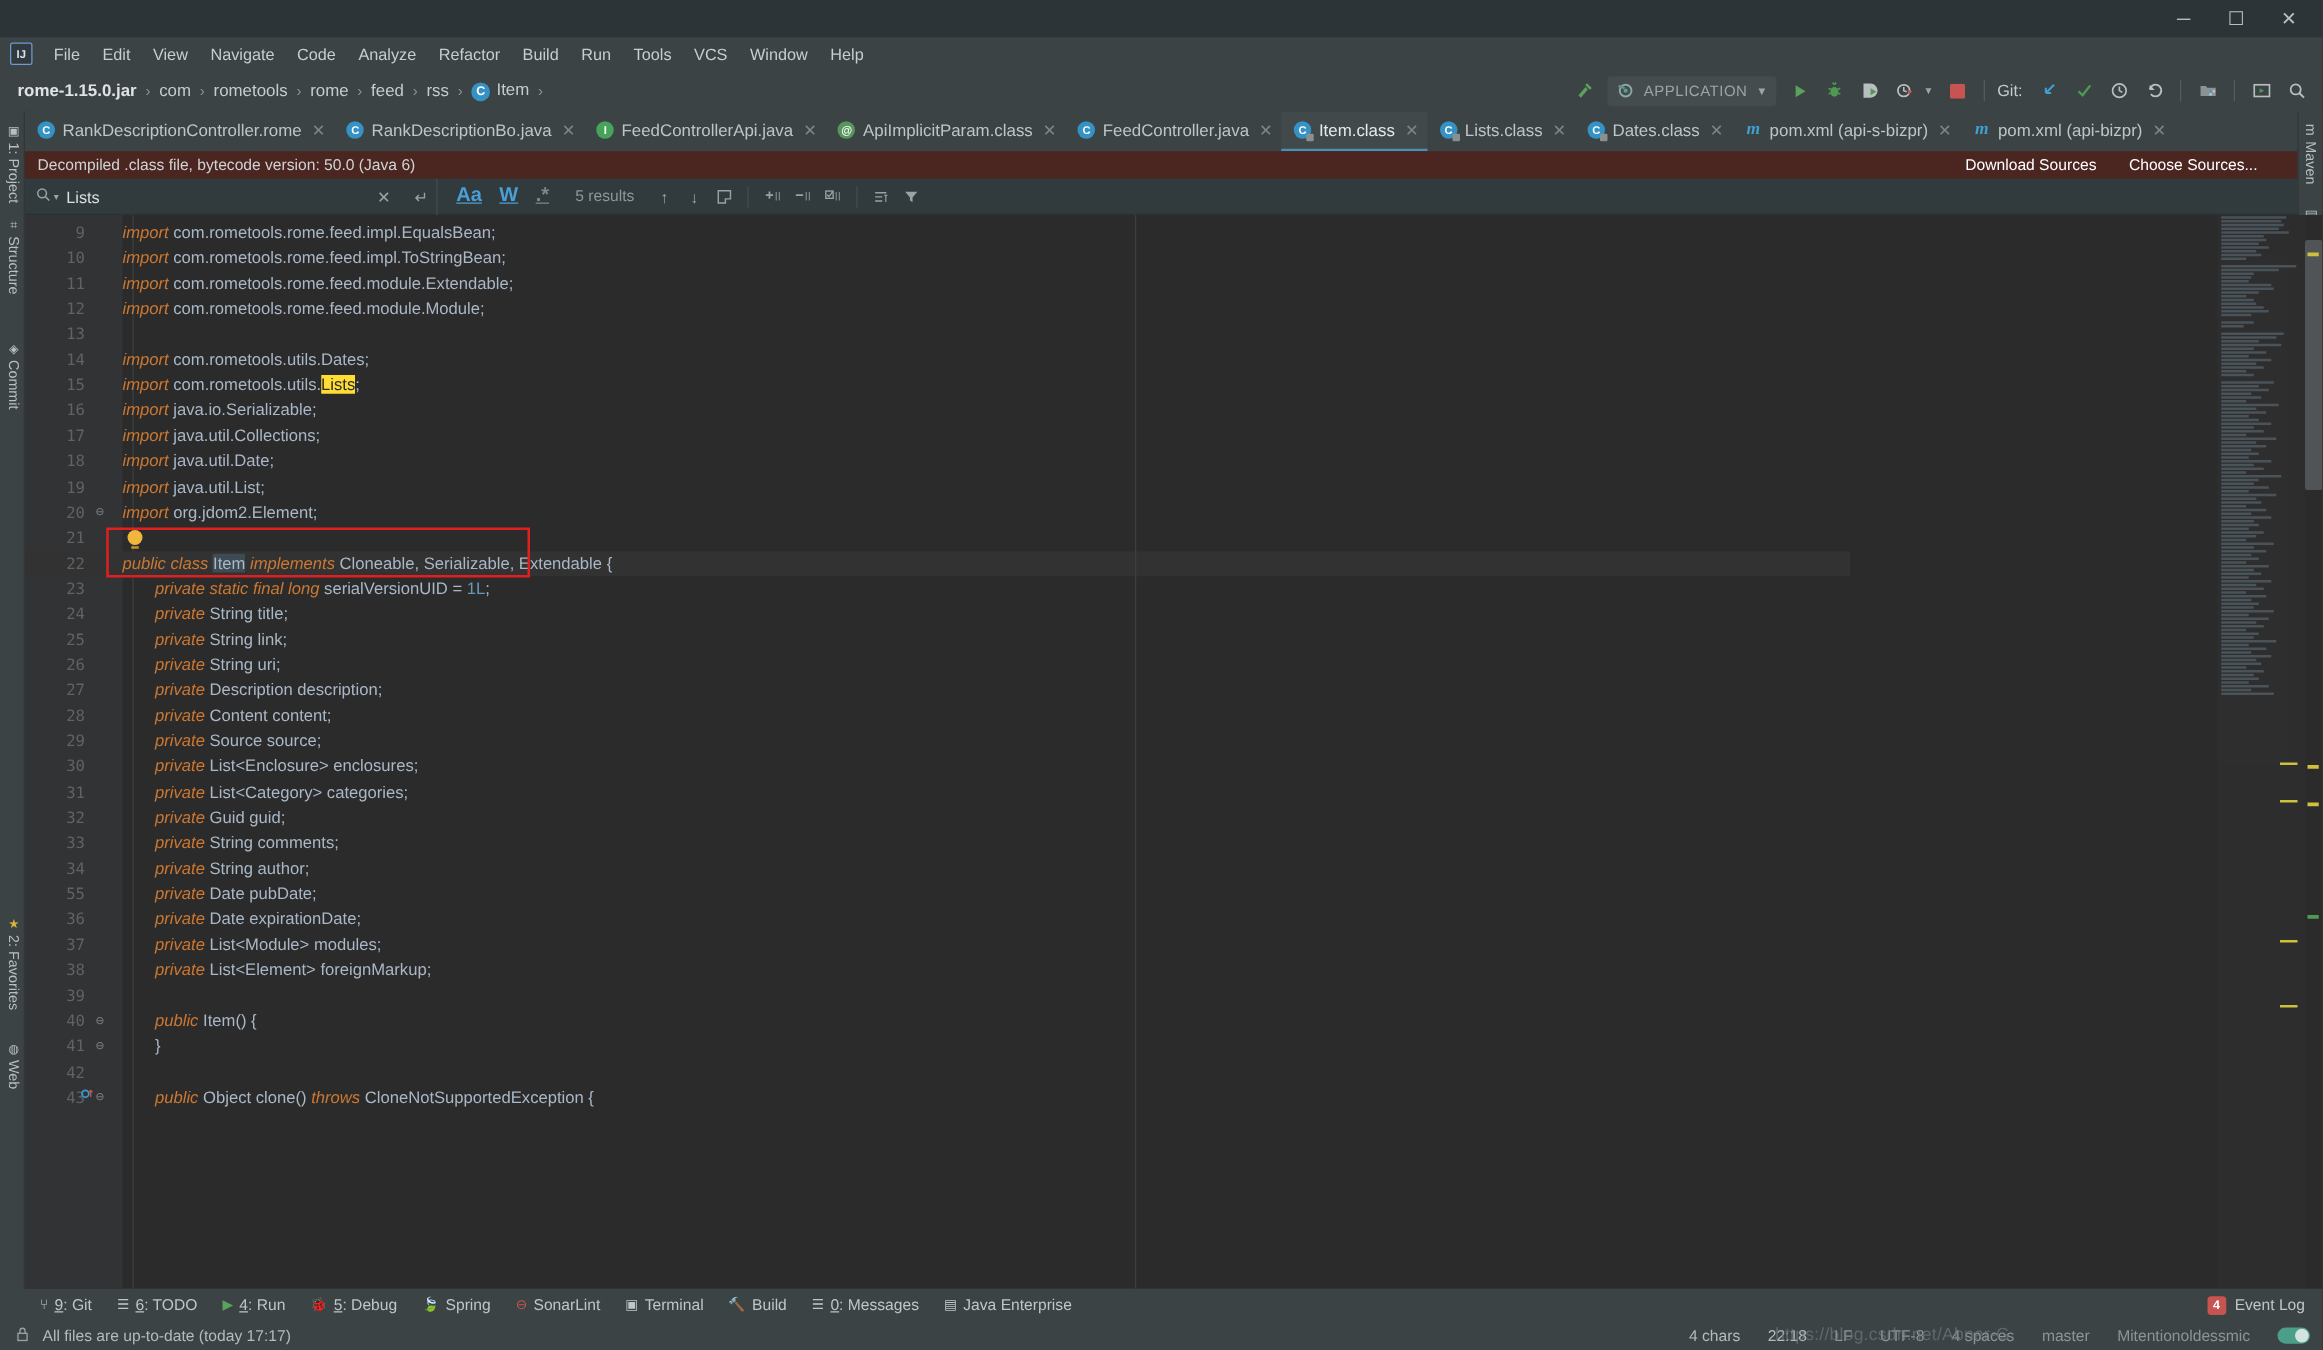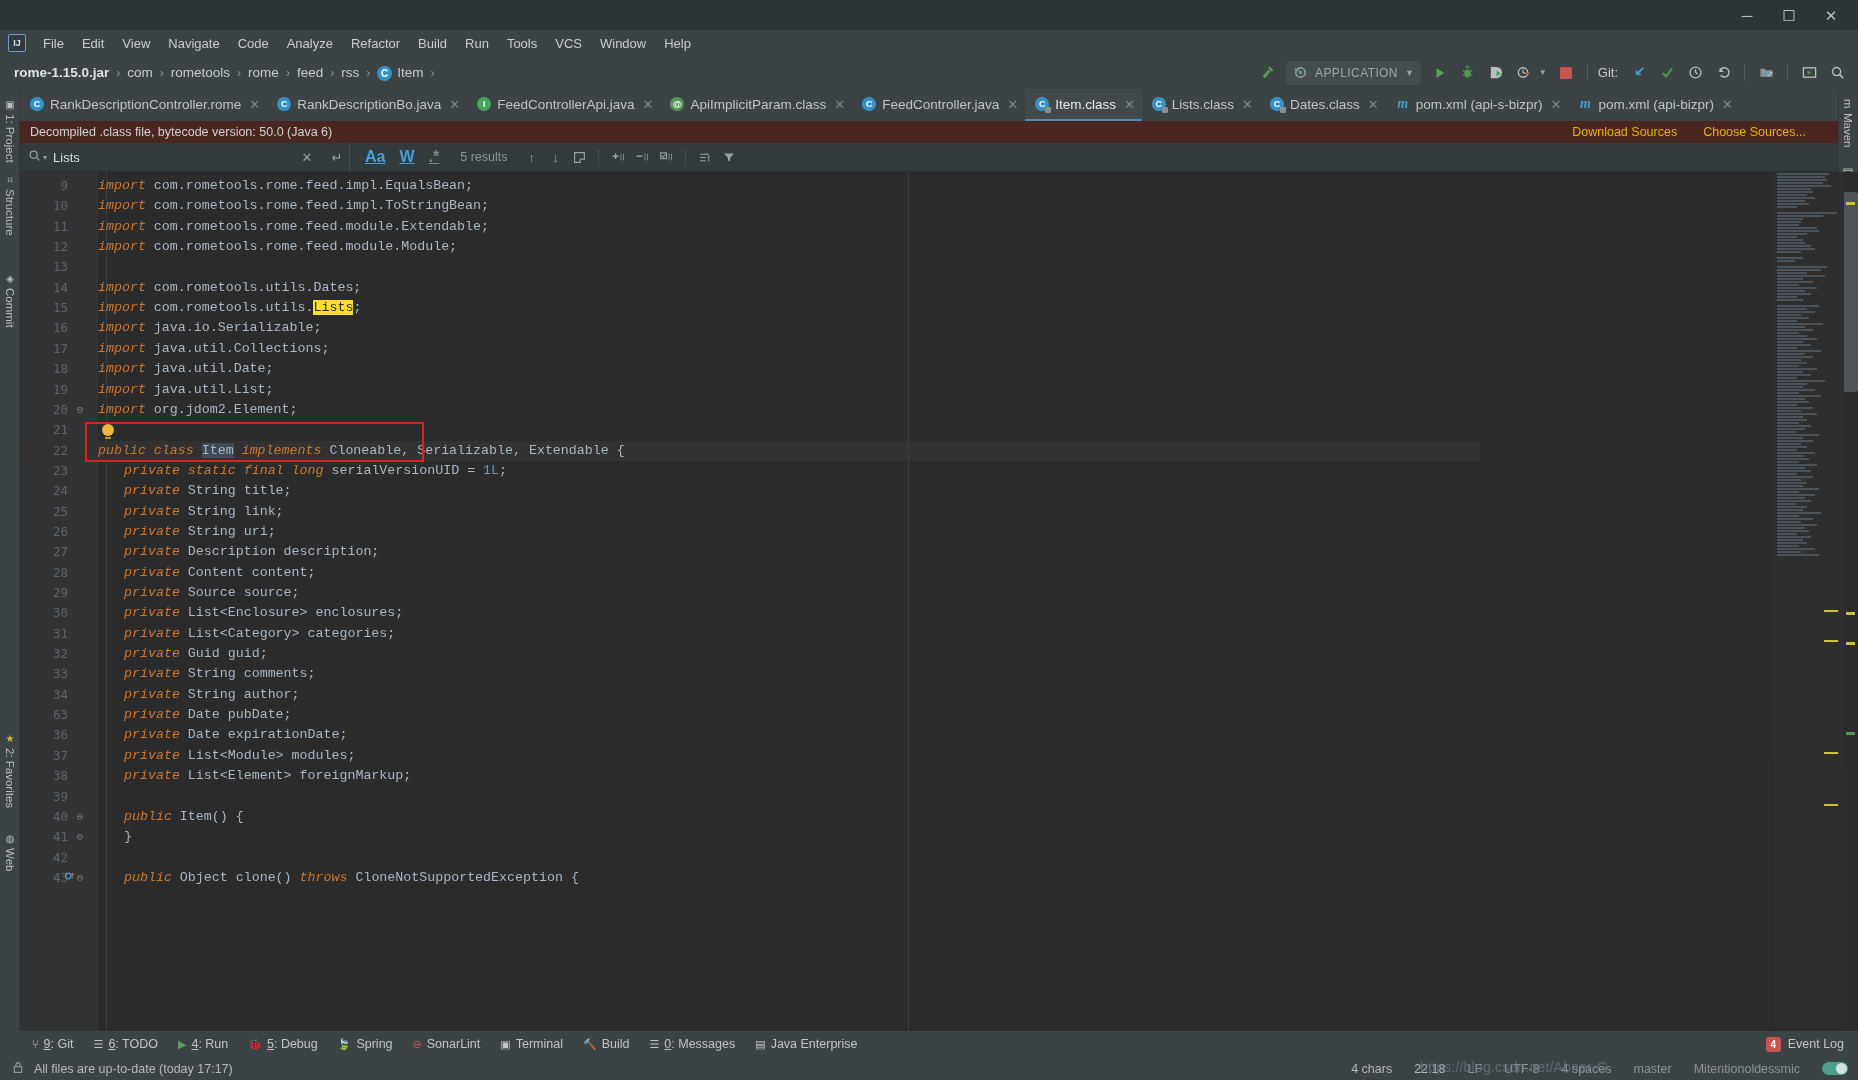--- a/index.html
+++ b/index.html
@@ -84,21 +84,21 @@
                       background: #8a8f91; border-radius: 1px; }
   .ficon.m { background: none; color: #3f9fd0; font-style: italic; font-size: 14px; font-family: "Liberation Serif", serif; }
 
   
   #notif {
     position: absolute; left: 20px; top: 121px; width: 1838px; height: 22px;
     background: #4b2520; display: flex; align-items: center; padding: 0 10px;
     font-size: 12.5px; color: #cfd3d4;
   }
   #notif .notif-actions { margin-left: auto; display: flex; gap: 26px; padding-right: 42px; }
-  #notif .notif-link { color: #eab308; }
+  #notif .notif-link { color: #ffffff; }
 
   
   #findbar {
     position: absolute; left: 20px; top: 143px; width: 1838px; height: 29px;
     background: #313a3d; display: flex; align-items: center; border-bottom: 1px solid #2b3235;
   }
   .find-field {
     display: flex; align-items: center; width: 330px; height: 29px; padding-left: 8px; gap: 6px;
     border-right: 1px solid #454c4f;
   }
@@ -145,21 +145,21 @@
     background: #313335;
   }
   .crow { position: relative; height: 20.35px; line-height: 20.35px; white-space: pre; }
   .lnum {
     position: absolute; left: 0; width: 48px; text-align: right;
     font-family: "DejaVu Sans Mono", monospace; font-size: 12.5px; color: #606366;
   }
   .foldcol { position: absolute; left: 52px; width: 16px; text-align: center;
              font-family: "DejaVu Sans Mono", monospace; font-size: 11px; color: #777b7e; }
   .code {
-    position: absolute; left: 78px; font-family: Liberation Mono, monospace;
+    position: absolute; left: 78px; font-family: Liberation Sans, sans-serif;
     font-size: 13.3px; color: #a9b7c6; white-space: pre;
   }
   .kw-it { color: #cc7832; font-style: italic; }
   .num { color: #6897bb; }
   .hl { background: #ffdd33; color: #2b2b2b; }
   .caret-box { background: #3c4b54; }
   .row-hl { background: #323232; }
   .indent-guide { position: absolute; left: 86px; top: 0; bottom: 0; width: 1px; background: #3b3f41; }
 
   
@@ -557,21 +557,21 @@
       <div class="crow" style="position: absolute; left: 0px; right: 0px; top: 329.6px;"><span class="lnum">25</span><span class="code" style="padding-left: 26px;"><span class="kw-it">private</span> String link;</span></div>
       <div class="crow" style="position: absolute; left: 0px; right: 0px; top: 349.95px;"><span class="lnum">26</span><span class="code" style="padding-left: 26px;"><span class="kw-it">private</span> String uri;</span></div>
       <div class="crow" style="position: absolute; left: 0px; right: 0px; top: 370.3px;"><span class="lnum">27</span><span class="code" style="padding-left: 26px;"><span class="kw-it">private</span> Description description;</span></div>
       <div class="crow" style="position: absolute; left: 0px; right: 0px; top: 390.65px;"><span class="lnum">28</span><span class="code" style="padding-left: 26px;"><span class="kw-it">private</span> Content content;</span></div>
       <div class="crow" style="position: absolute; left: 0px; right: 0px; top: 411px;"><span class="lnum">29</span><span class="code" style="padding-left: 26px;"><span class="kw-it">private</span> Source source;</span></div>
       <div class="crow" style="position: absolute; left: 0px; right: 0px; top: 431.35px;"><span class="lnum">30</span><span class="code" style="padding-left: 26px;"><span class="kw-it">private</span> List&lt;Enclosure&gt; enclosures;</span></div>
       <div class="crow" style="position: absolute; left: 0px; right: 0px; top: 451.7px;"><span class="lnum">31</span><span class="code" style="padding-left: 26px;"><span class="kw-it">private</span> List&lt;Category&gt; categories;</span></div>
       <div class="crow" style="position: absolute; left: 0px; right: 0px; top: 472.05px;"><span class="lnum">32</span><span class="code" style="padding-left: 26px;"><span class="kw-it">private</span> Guid guid;</span></div>
       <div class="crow" style="position: absolute; left: 0px; right: 0px; top: 492.4px;"><span class="lnum">33</span><span class="code" style="padding-left: 26px;"><span class="kw-it">private</span> String comments;</span></div>
       <div class="crow" style="position: absolute; left: 0px; right: 0px; top: 512.75px;"><span class="lnum">34</span><span class="code" style="padding-left: 26px;"><span class="kw-it">private</span> String author;</span></div>
-      <div class="crow" style="position: absolute; left: 0px; right: 0px; top: 533.1px;"><span class="lnum">63</span><span class="code" style="padding-left: 26px;"><span class="kw-it">private</span> Date pubDate;</span></div>
+      <div class="crow" style="position: absolute; left: 0px; right: 0px; top: 533.1px;"><span class="lnum">55</span><span class="code" style="padding-left: 26px;"><span class="kw-it">private</span> Date pubDate;</span></div>
       <div class="crow" style="position: absolute; left: 0px; right: 0px; top: 553.45px;"><span class="lnum">36</span><span class="code" style="padding-left: 26px;"><span class="kw-it">private</span> Date expirationDate;</span></div>
       <div class="crow" style="position: absolute; left: 0px; right: 0px; top: 573.8px;"><span class="lnum">37</span><span class="code" style="padding-left: 26px;"><span class="kw-it">private</span> List&lt;Module&gt; modules;</span></div>
       <div class="crow" style="position: absolute; left: 0px; right: 0px; top: 594.15px;"><span class="lnum">38</span><span class="code" style="padding-left: 26px;"><span class="kw-it">private</span> List&lt;Element&gt; foreignMarkup;</span></div>
       <div class="crow" style="position: absolute; left: 0px; right: 0px; top: 614.5px;"><span class="lnum">39</span><span class="code" style="padding-left: 26px;"></span></div>
       <div class="crow" style="position: absolute; left: 0px; right: 0px; top: 634.85px;"><span class="lnum">40</span><span class="foldcol">⊖</span><span class="code" style="padding-left: 26px;"><span class="kw-it">public</span> Item() {</span></div>
       <div class="crow" style="position: absolute; left: 0px; right: 0px; top: 655.2px;"><span class="lnum">41</span><span class="foldcol">⊖</span><span class="code" style="padding-left: 26px;">}</span></div>
       <div class="crow" style="position: absolute; left: 0px; right: 0px; top: 675.55px;"><span class="lnum">42</span><span class="code" style="padding-left: 26px;"></span></div>
       <div class="crow" style="position: absolute; left: 0px; right: 0px; top: 695.9px;"><span class="lnum">43</span><span class="gm-override"><svg width="12" height="12" viewBox="0 0 14 14">
             <circle cx="5" cy="7" r="3.2" fill="none" stroke="#3a9ad1" stroke-width="1.6"></circle>
             <path d="M10 10 L10 4 M8.3 5.6 L10 3.8 L11.7 5.6" stroke="#c75450" stroke-width="1.2" fill="none"></path>

